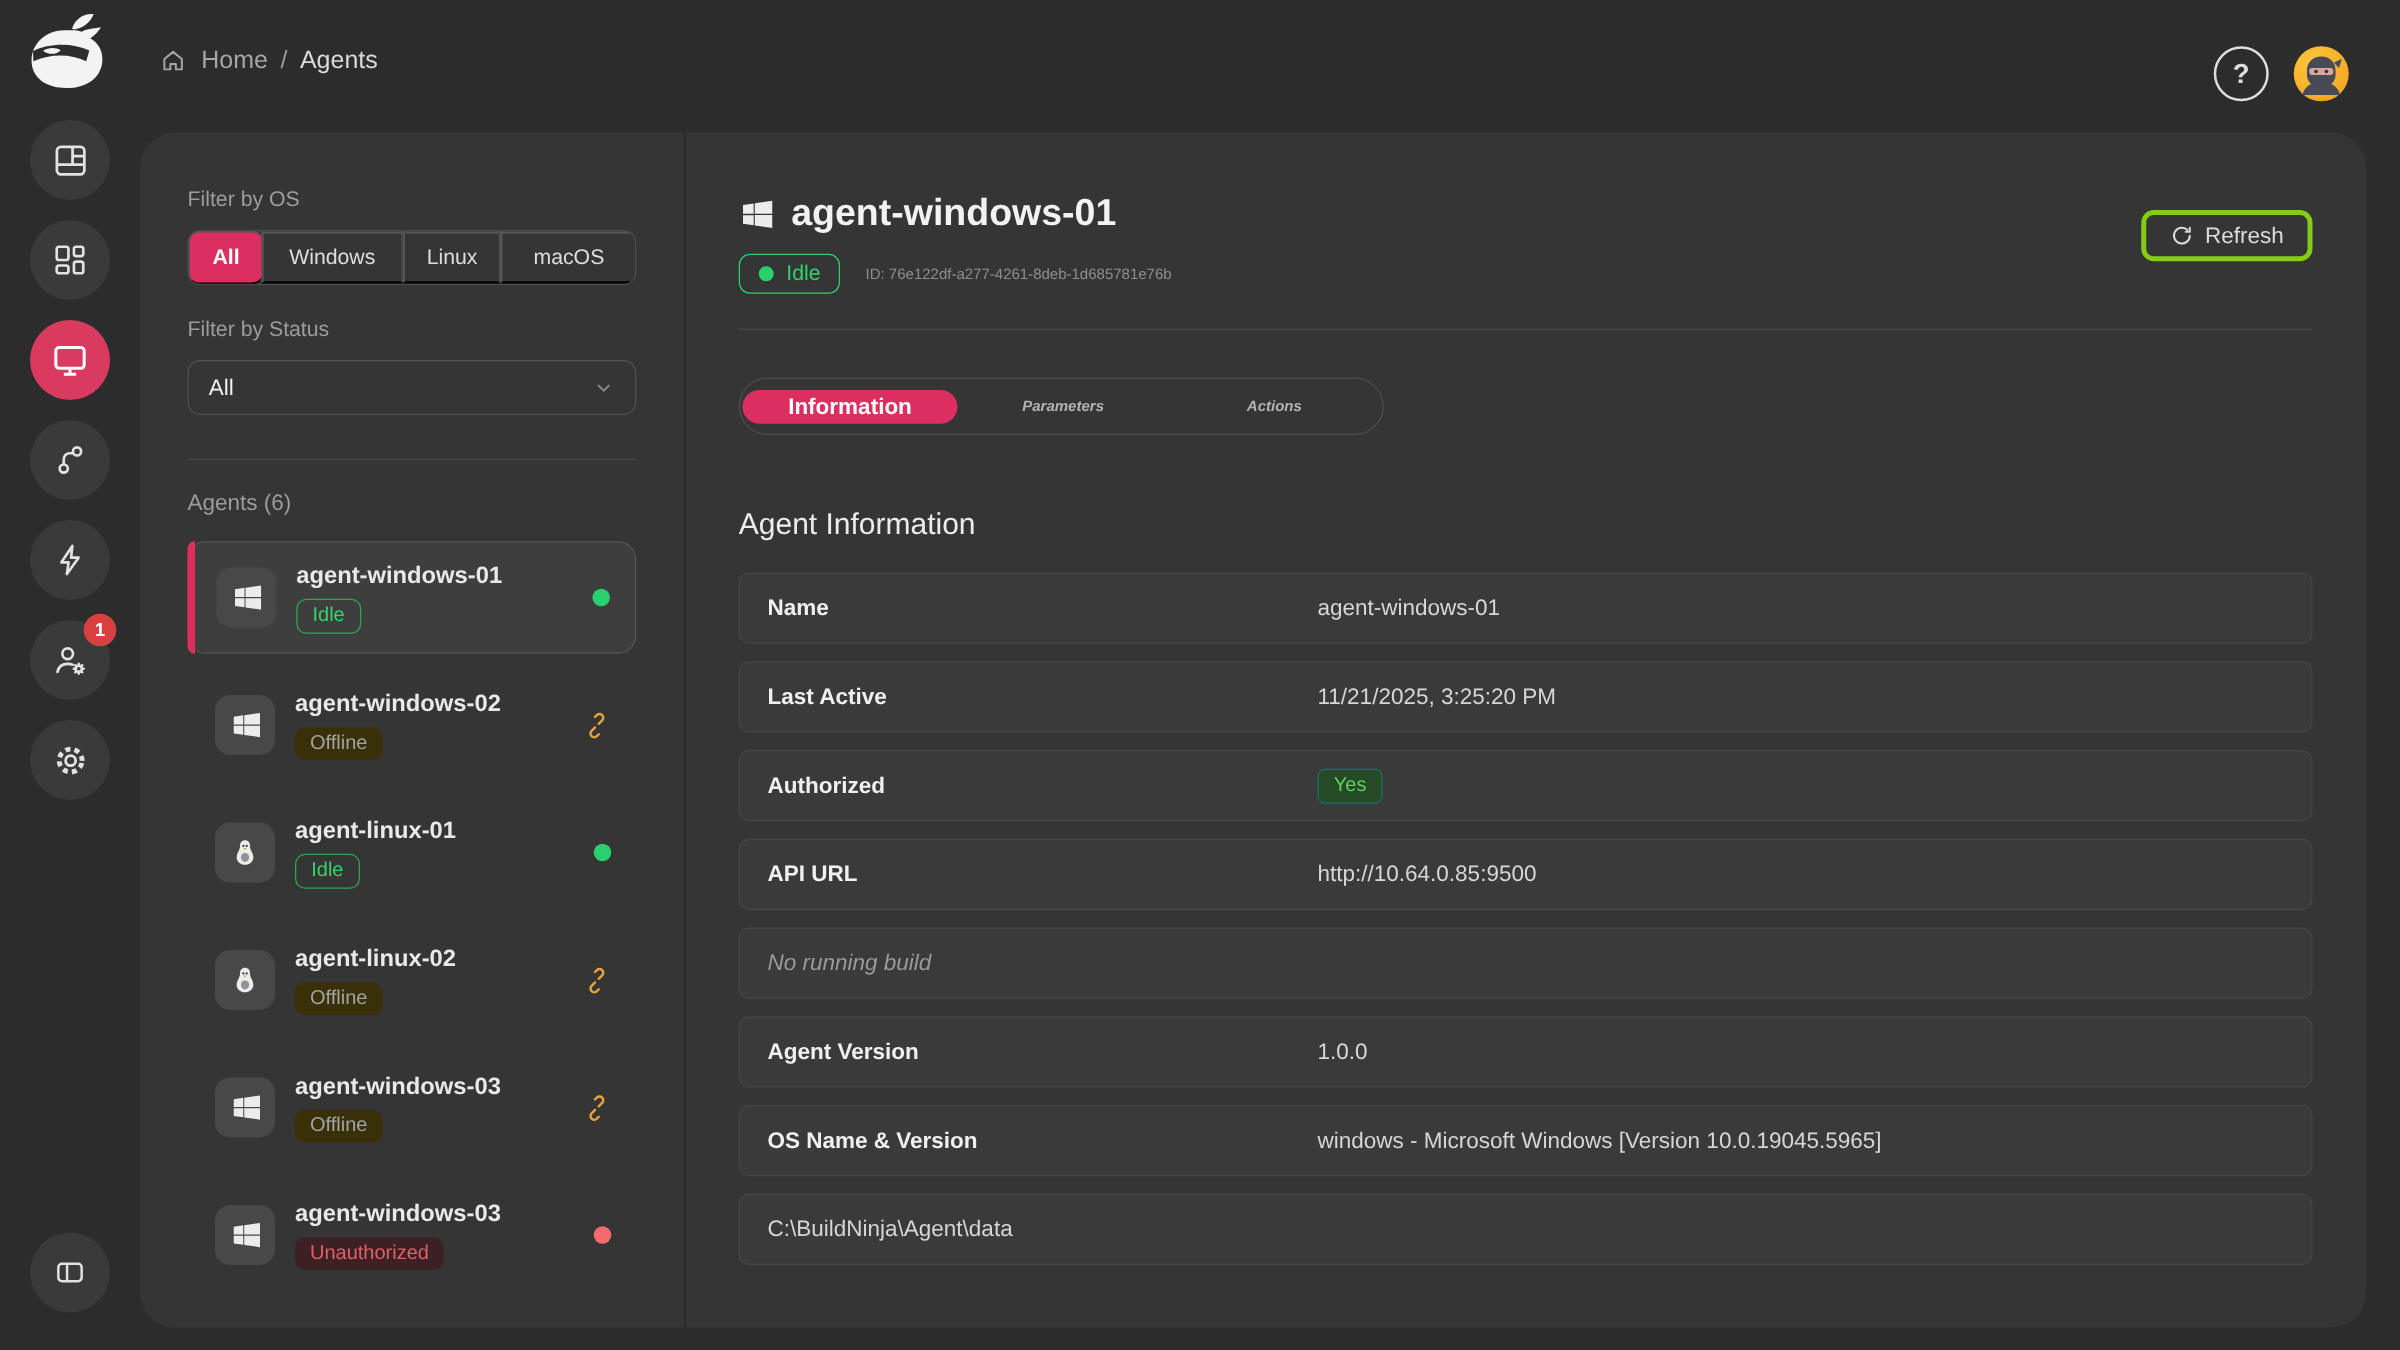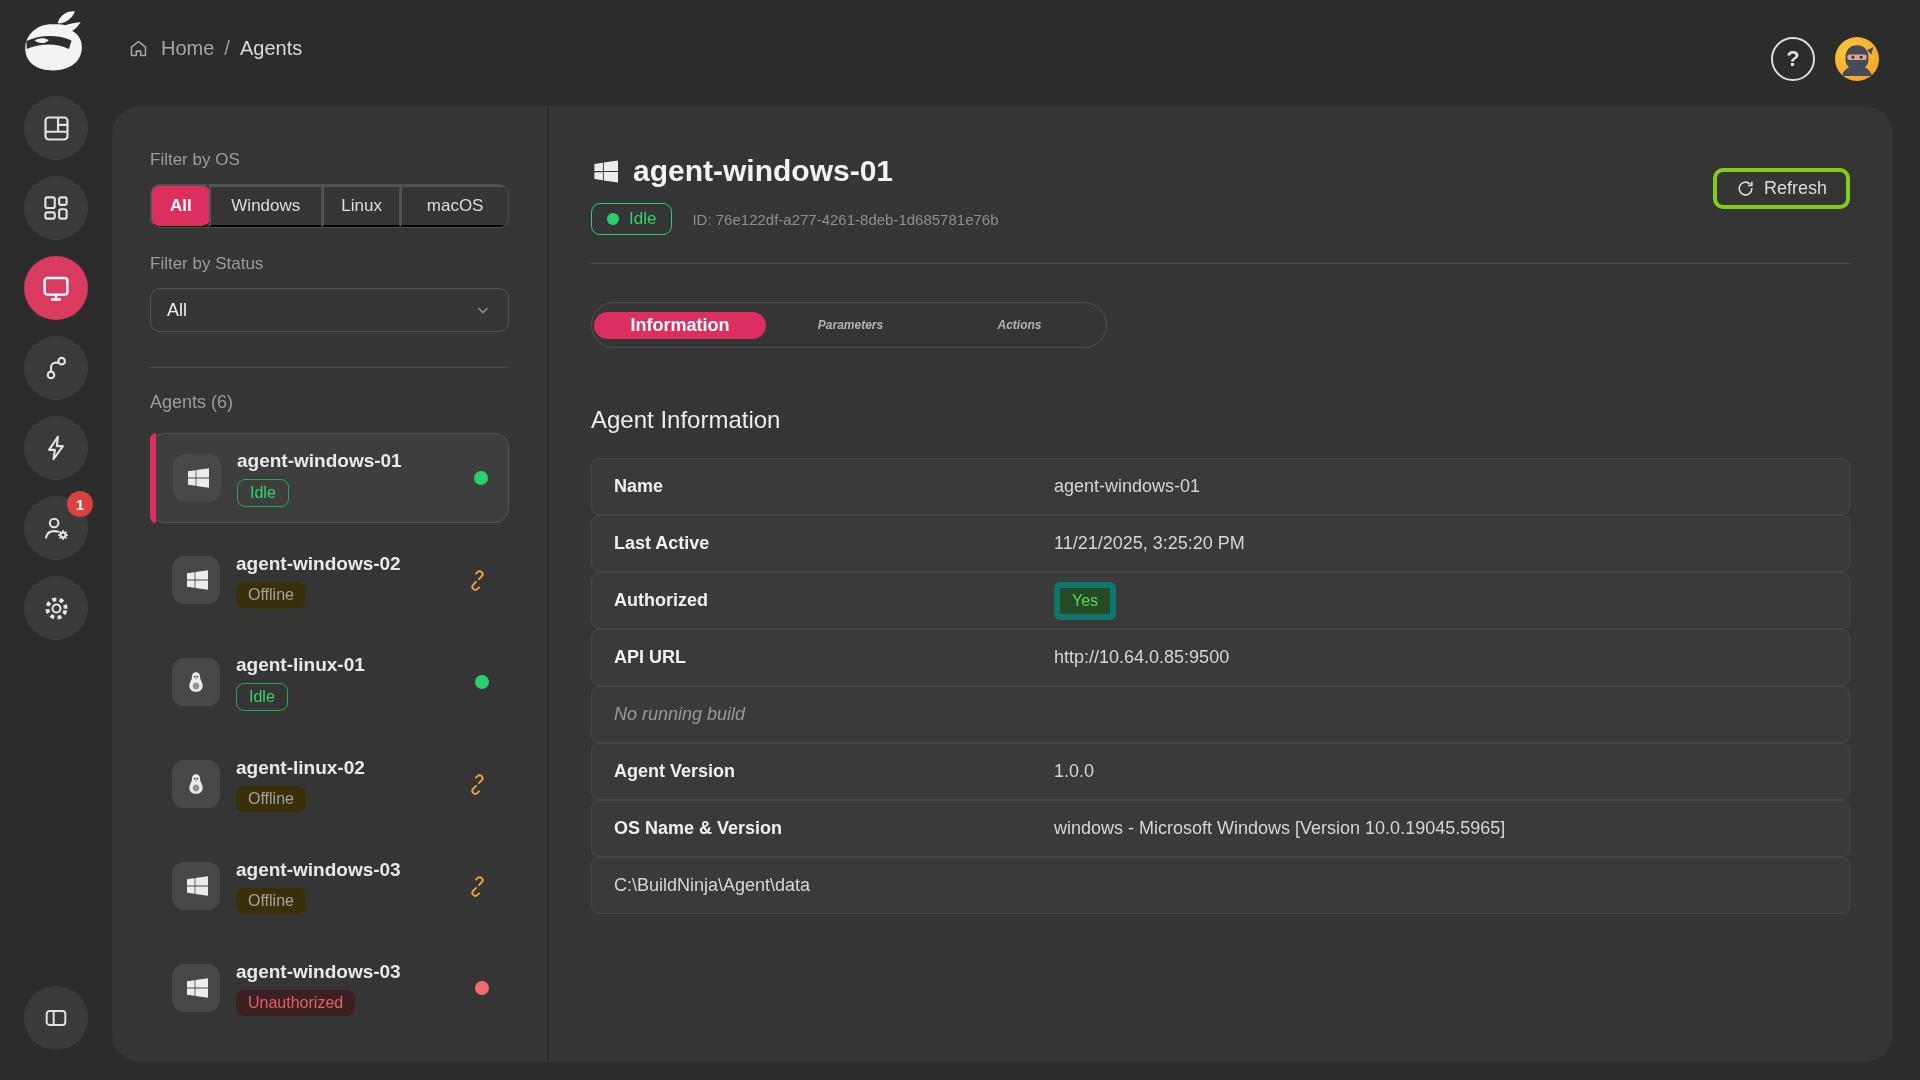--- a/index.html
+++ b/index.html
@@ -63,35 +63,35 @@
   .dot.red { background:#f56b6b; }
 
   
   .detail-col { flex:1; padding:48px 43px 0 42px; display:flex; flex-direction:column; }
   .detail-head { display:flex; align-items:flex-start; }
   .title-row { display:flex; align-items:center; gap:15px; }
   .agent-title { font-size:30px; font-weight:700; color:#f2f2f2; }
   .sub-row { display:flex; align-items:center; gap:20px; margin-top:15px; }
   .status-pill { display:flex; align-items:center; gap:10px; border:1px solid #2bd06e; color:#2fd36b; border-radius:9px; padding:5px 15px; font-size:17px; }
   .status-pill .dot { width:12px; height:12px; }
-  .agent-id { font-size:15px; color:#8f8f8f; }
+  .agent-id { font-size:12px; color:#8f8f8f; }
   .refresh-btn { margin-left:auto; margin-top:14px; height:41px; display:flex; align-items:center; gap:9px; padding:0 19px; border:4px solid #84cc16; border-radius:10px; background:transparent; color:#dcdcdc; font-size:18px; font-family:inherit; cursor:pointer; }
   .head-divider { border:none; border-top:1px solid #4a4a4a; margin-top:28px; }
 
   .tabs { margin-top:38px; width:516px; height:46px; border:1px solid #4f4f4f; border-radius:23px; display:flex; align-items:center; padding:2px; }
   .tab-active { width:172px; height:27px; border-radius:20px; background:#dc2f5f; color:#fff; font-weight:700; font-size:18px; display:grid; place-items:center; cursor:pointer; }
   .tab { flex:1; text-align:center; color:#b3b3b3; font-weight:700; font-size:12px; cursor:pointer;font-style:italic; }
 
   .section-title { margin-top:58px; font-size:24px; font-weight:500; color:#ececec; }
-  .info-table { margin-top:24px; display:flex; flex-direction:column; }
+  .info-table { margin-top:24px; display:flex; flex-direction:column; gap:14px; }
   .info-row { height:57px; border:1px solid #474747; background:#3a3a3a; border-radius:8px; display:flex; align-items:center; padding:0 22px; }
   .info-row .label { flex:0 0 440px; font-size:18px; font-weight:700; color:#f0f0f0; }
   .info-row .value { font-size:18px; color:#d6d6d6; }
   .value.muted { color:#9a9a9a; font-style:italic; }
-  .yes-badge { background:#264a26; border:6px solid #0f766e; color:#5cd35f; font-size:16px; padding:4px 12px; border-radius:6px; }
+  .yes-badge { background:#264a26; border:1px solid #0f766e; color:#5cd35f; font-size:16px; padding:4px 12px; border-radius:6px; }
 </style>
 </head>
 <body>
 
 <div class="topbar">
   <div class="logo">
     <svg viewBox="0 0 64 64" width="74" height="74">
       <path fill="#f3f3f3" d="M31 14C18 14 8 23 8 35s10 19 24 19c15 0 25-8 25-20 0-6.5-3.2-11.4-8.4-14.4 2.4-1.3 4.6-3.4 7.4-7.6-6 1-10.2 1.2-13.2 3C39.2 13.6 35.4 14 31 14z"></path>
       <path fill="#f3f3f3" d="M36 13c2-7 9-11 15-10-3 6.5-7.5 9.5-13.5 10.5z"></path>
       <path fill="#2d2d2d" d="M9 28.5c11-5.5 27-6 39-.5l-2.2 7.5c-11.5-5.5-25-5-36.5 0z"></path>

